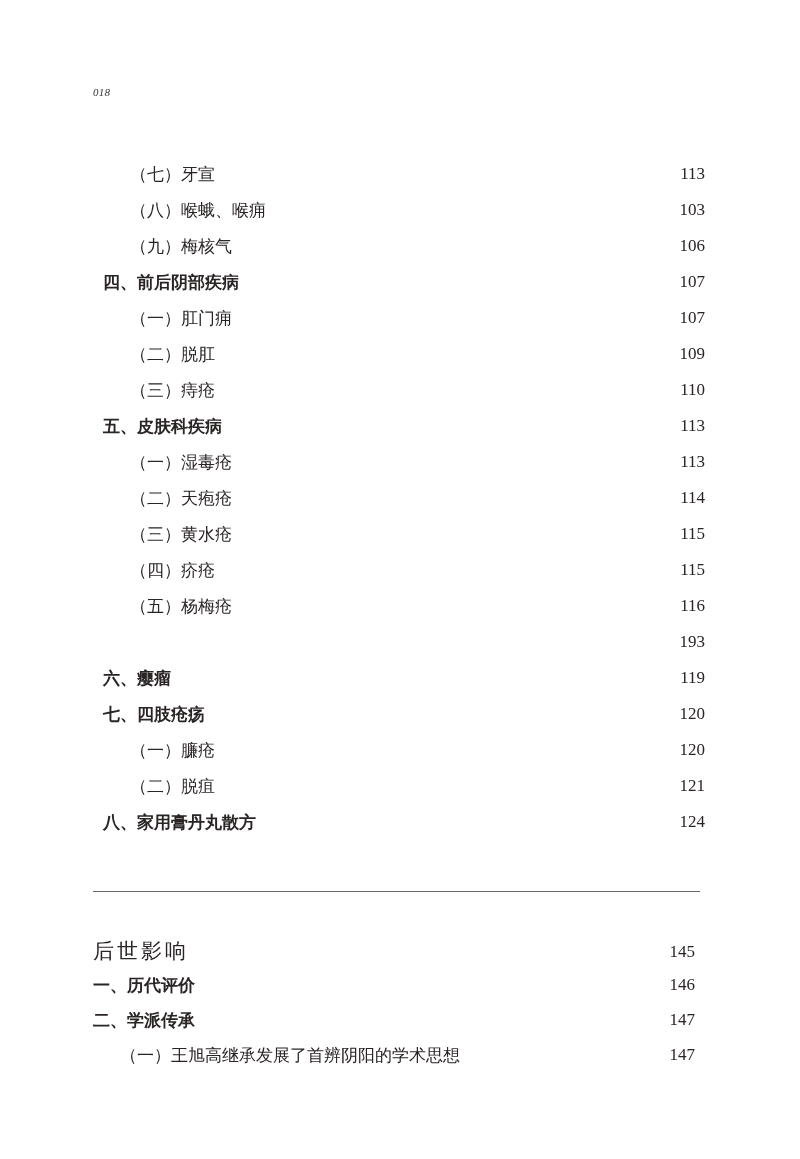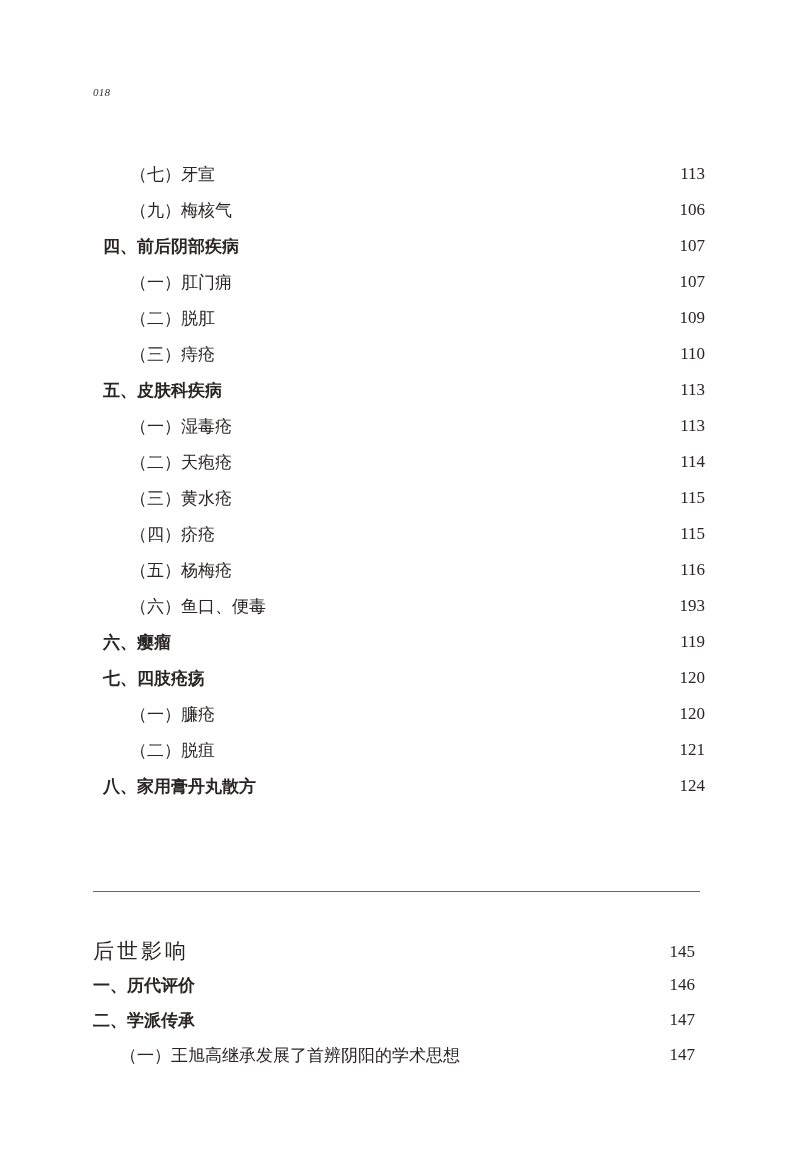--- a/index.html
+++ b/index.html
@@ -24,20 +24,24 @@
 </style>
 </head>
 <body>
 
 <div class="folio">018</div>
 
 <div class="toc">
   <div class="row sub">
       <span class="title">（七）牙宣</span>
       <span class="page">113</span>
+    </div>
+  <div class="row sub">
+      <span class="title">（八）喉蛾、喉痈</span>
+      <span class="page">103</span>
     </div>
   <div class="row sub">
       <span class="title">（九）梅核气</span>
       <span class="page">106</span>
     </div>
   <div class="row main">
       <span class="title">四、前后阴部疾病</span>
       <span class="page">107</span>
     </div>
   <div class="row sub">
@@ -70,21 +74,20 @@
     </div>
   <div class="row sub">
       <span class="title">（四）疥疮</span>
       <span class="page">115</span>
     </div>
   <div class="row sub">
       <span class="title">（五）杨梅疮</span>
       <span class="page">116</span>
     </div>
   <div class="row sub">
-      <span class="title">（六）鱼口、便毒</span>
       <span class="page">193</span>
     </div>
   <div class="row main">
       <span class="title">六、瘿瘤</span>
       <span class="page">119</span>
     </div>
   <div class="row main">
       <span class="title">七、四肢疮疡</span>
       <span class="page">120</span>
     </div>

